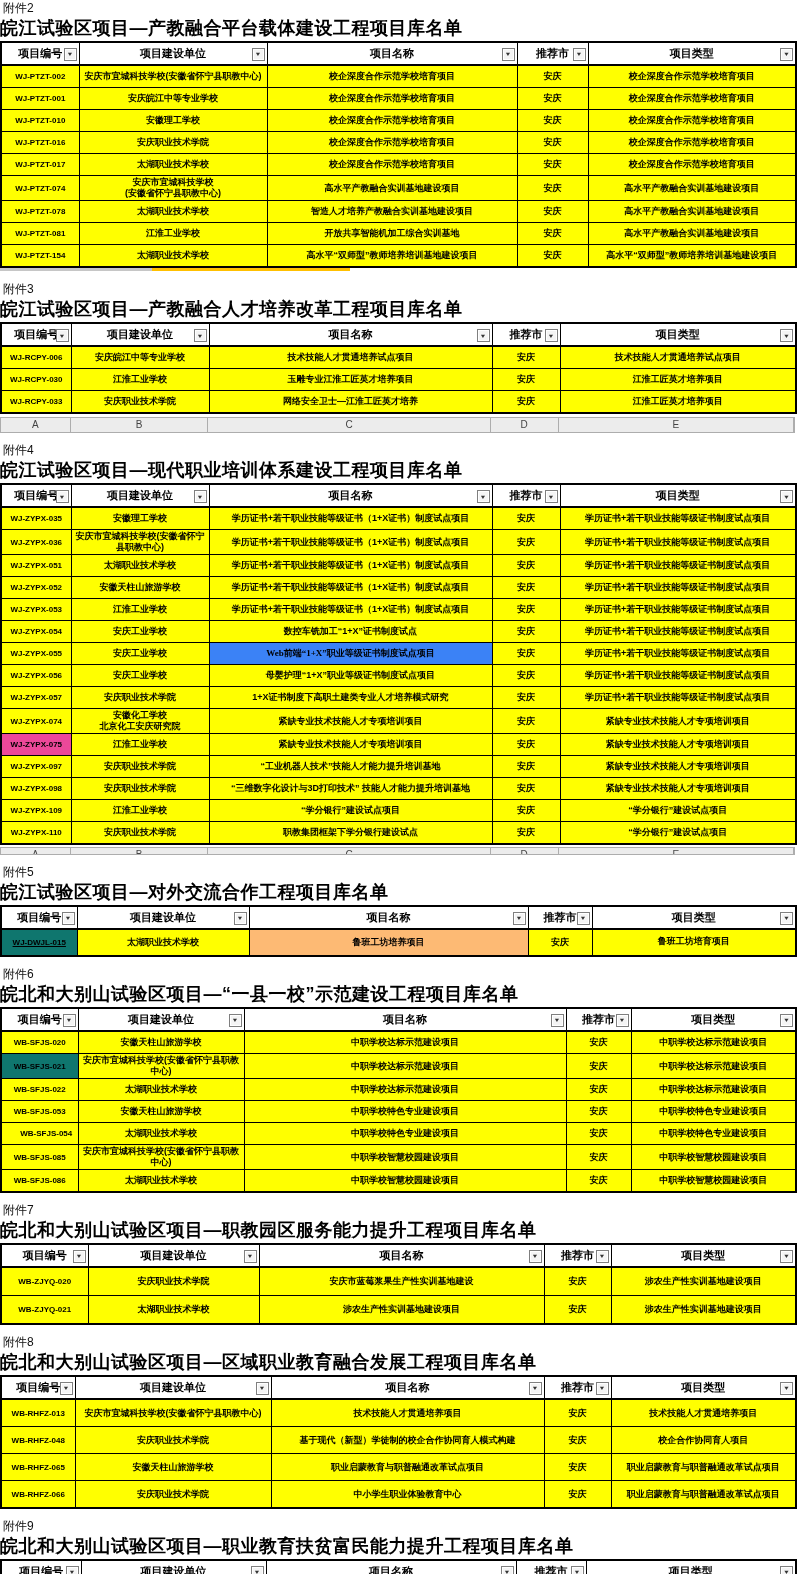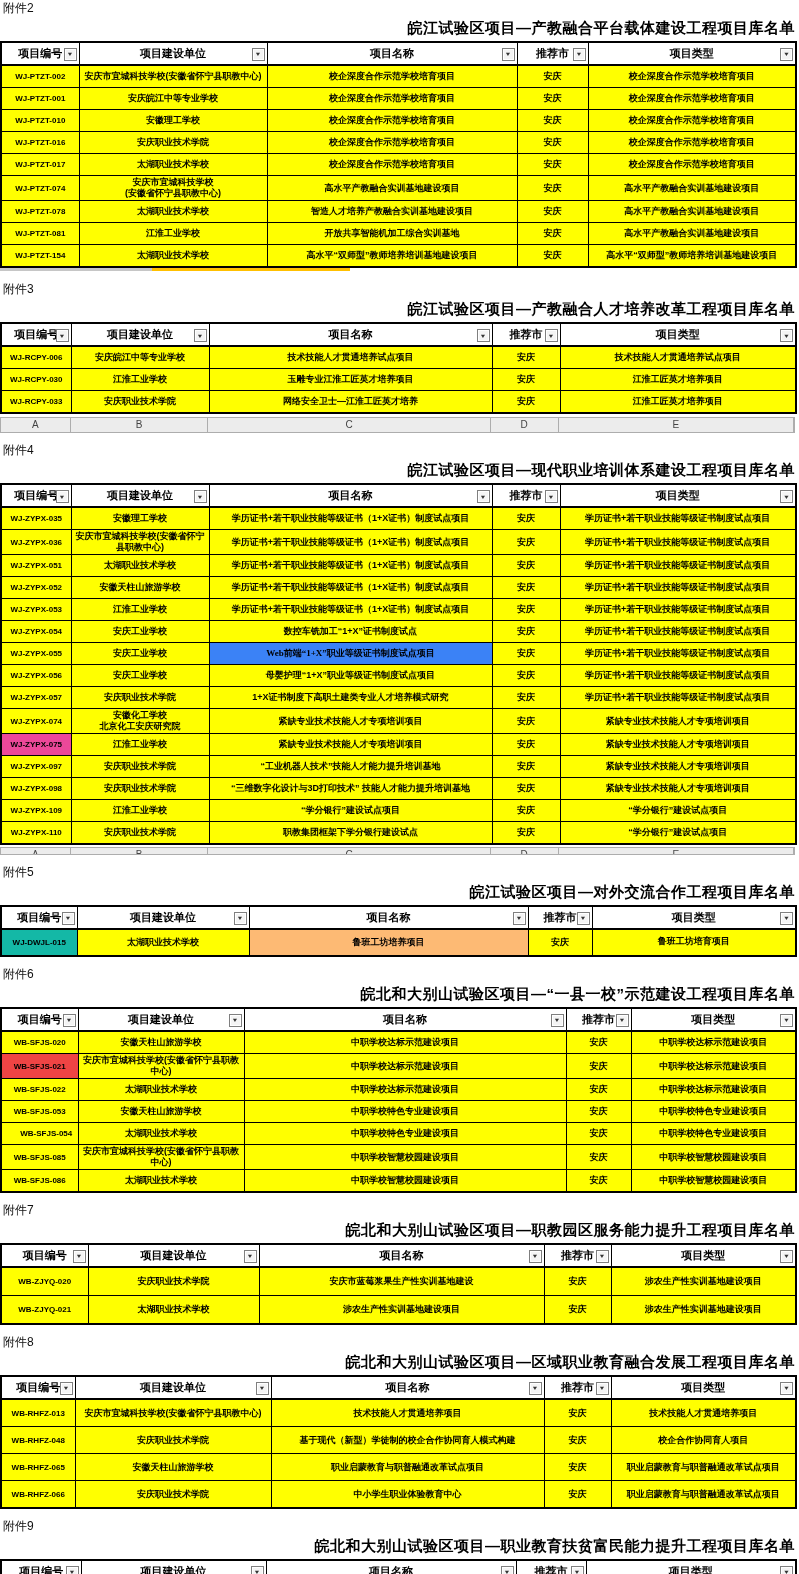--- a/index.html
+++ b/index.html
@@ -1,20 +1,20 @@
 <!DOCTYPE html>
 <html><head>
 <meta charset="utf-8">
 <style>
   html,body{margin:0;padding:0;background:#fff;}
   body{width:799px;font-family:"Liberation Sans",sans-serif;color:#000;}
   .sheet{width:799px;position:relative;background:#fff;}
   .att-label{font-size:12px;color:#111;padding:3px 0 2px 3px;margin-top:8px;line-height:13px;}
   .att-label.first{margin-top:0;padding-top:2px;}
-  .tbl-title{width:795px;text-align:right;font-size:15px;font-weight:bold;color:#000;
+  .tbl-title{width:795px;text-align:left;font-size:18px;font-weight:bold;color:#000;
              padding:2px 0 4px 0;line-height:18px;letter-spacing:.5px;}
   table.proj{border-collapse:collapse;table-layout:fixed;width:795px;border:2px solid #000;}
   table.proj th,table.proj td{border:1px solid #000;overflow:hidden;vertical-align:middle;}
   table.proj thead th{background:#fff;font-size:11px;font-weight:bold;height:21px;
              position:relative;padding:0 1px;border-bottom:2px solid #000;}
   table.proj td{background:#ffff00;font-weight:bold;font-size:9px;line-height:11px;
              text-align:center;padding:1px 2px;height:19px;white-space:pre-line;}
   table.proj td.c0{font-size:8px;letter-spacing:0;}
   .fbtn{position:absolute;right:2px;bottom:3px;width:13px;height:13px;box-sizing:border-box;
         border:1px solid #7f7f7f;background:#f4f4f4;box-shadow:inset 0 0 0 1px #ffffff;
@@ -361,21 +361,21 @@
           <th><span>推荐市</span><button class="fbtn">
               <span class="chev">▼</span>
             </button></th>
           <th><span>项目类型</span><button class="fbtn">
               <span class="chev">▼</span>
             </button></th>
         </tr>
       </thead>
       <tbody>
         <tr>
-          <td class="c0" style="background: #14b8a6; height: 23px;">WJ-DWJL-015</td>
+          <td class="c0" style="background: #0f766e; height: 23px; text-decoration: underline;">WJ-DWJL-015</td>
           <td class="c1" style="background: rgb(255, 255, 0); height: 23px;">太湖职业技术学校</td>
           <td class="c2" style="background: #fdba74; height: 23px;">鲁班工坊培养项目</td>
           <td class="c3" style="background: rgb(255, 255, 0); height: 23px;">安庆</td>
           <td class="c4" style="background: rgb(255, 255, 0); height: 23px; font-family: Liberation Mono, monospace;">鲁班工坊培育项目</td>
         </tr>
       </tbody>
     </table>
     <div class="att-label">附件6</div>
     <div class="tbl-title">皖北和大别山试验区项目—“一县一校”示范建设工程项目库名单</div>
     <table class="proj">
@@ -407,21 +407,21 @@
       </thead>
       <tbody>
         <tr>
           <td class="c0" style="background: rgb(255, 255, 0);">WB-SFJS-020</td>
           <td class="c1" style="background: rgb(255, 255, 0);">安徽天柱山旅游学校</td>
           <td class="c2" style="background: rgb(255, 255, 0);">中职学校达标示范建设项目</td>
           <td class="c3" style="background: rgb(255, 255, 0);">安庆</td>
           <td class="c4" style="background: rgb(255, 255, 0);">中职学校达标示范建设项目</td>
         </tr>
         <tr>
-          <td class="c0" style="background: #ef4444; margin-left: 8px;">WB-SFJS-021</td>
+          <td class="c0" style="background: #0f766e; margin-left: 8px;">WB-SFJS-021</td>
           <td class="c1" style="background: rgb(255, 255, 0);">安庆市宜城科技学校(安徽省怀宁县职教中心)</td>
           <td class="c2" style="background: rgb(255, 255, 0);">中职学校达标示范建设项目</td>
           <td class="c3" style="background: rgb(255, 255, 0);">安庆</td>
           <td class="c4" style="background: rgb(255, 255, 0);">中职学校达标示范建设项目</td>
         </tr>
         <tr>
           <td class="c0" style="background: rgb(255, 255, 0);">WB-SFJS-022</td>
           <td class="c1" style="background: rgb(255, 255, 0);">太湖职业技术学校</td>
           <td class="c2" style="background: rgb(255, 255, 0);">中职学校达标示范建设项目</td>
           <td class="c3" style="background: rgb(255, 255, 0);">安庆</td>

